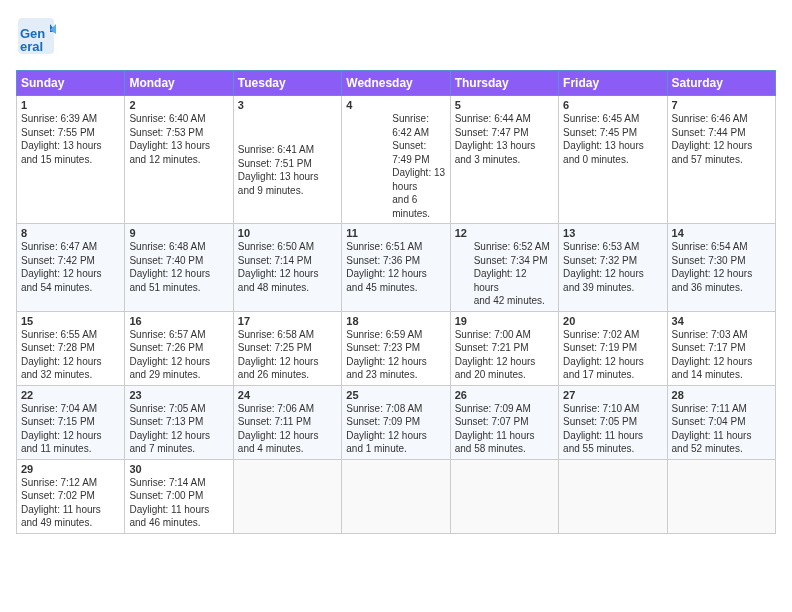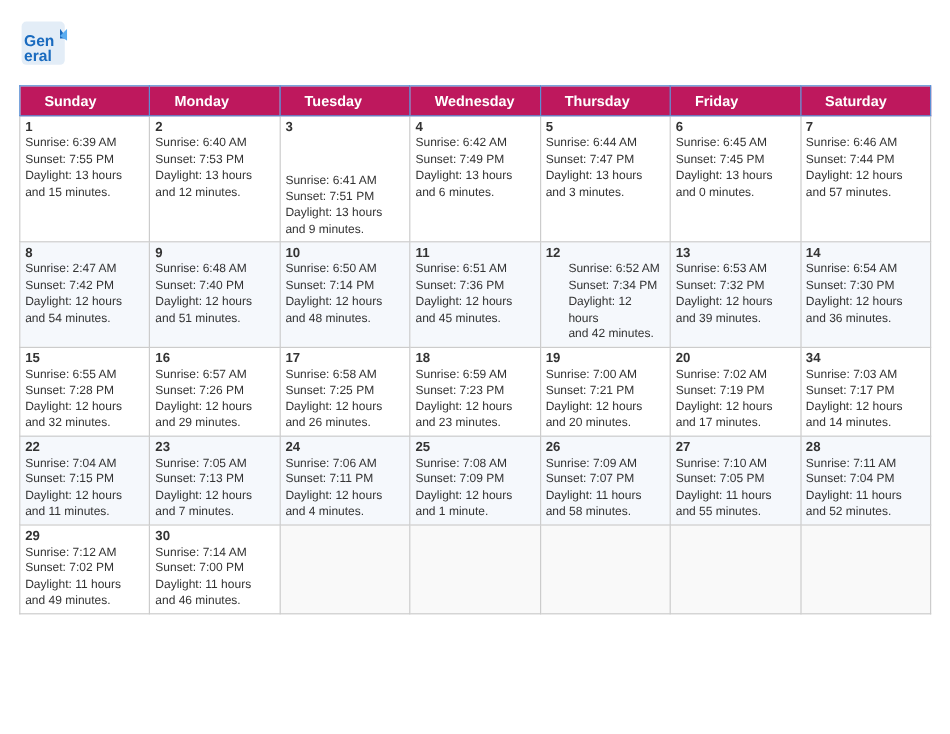--- a/index.html
+++ b/index.html
@@ -40,25 +40,25 @@
       color: #555;
     }
     .calendar {
       flex: 1;
       border: 1px solid #ccc;
       border-collapse: collapse;
       width: 100%;
       table-layout: fixed;
     }
     .calendar th {
-      background-color: #be185d;
+      background-color: #8b5cf6;
       color: #fff;
       font-size: 12px;
       font-weight: bold;
-      padding: 5px 20px;
+      padding: 5px 4px;
       text-align: left;
       border: 1px solid #5a8fd4;
     }
     .calendar td {
       border: 1px solid #ccc;
       vertical-align: top;
       padding: 3px 4px;
       font-size: 8.5px;
       color: #333;
       background: #fff;
@@ -136,21 +136,21 @@
           </td>
           <td>
             <span class="day-num">3</span>
             <div class="cell-text" style="white-space: pre-line; margin-top: 32px;">Sunrise: 6:41 AM
 Sunset: 7:51 PM
 Daylight: 13 hours
 and 9 minutes.</div>
           </td>
           <td>
             <span class="day-num">4</span>
-            <div class="cell-text" style="white-space: pre-line;">Sunrise: 6:42 AM
+            <div class="cell-text" style="white-space: pre-line; margin-left: 46px;">Sunrise: 6:42 AM
 Sunset: 7:49 PM
 Daylight: 13 hours
 and 6 minutes.</div>
           </td>
           <td>
             <span class="day-num">5</span>
             <div class="cell-text" style="white-space: pre-line;">Sunrise: 6:44 AM
 Sunset: 7:47 PM
 Daylight: 13 hours
 and 3 minutes.</div>
@@ -166,21 +166,21 @@
             <span class="day-num">7</span>
             <div class="cell-text" style="white-space: pre-line;">Sunrise: 6:46 AM
 Sunset: 7:44 PM
 Daylight: 12 hours
 and 57 minutes.</div>
           </td>
         </tr>
         <tr>
           <td>
             <span class="day-num">8</span>
-            <div class="cell-text" style="white-space: pre-line;">Sunrise: 2:47 AM
+            <div class="cell-text" style="white-space: pre-line;">Sunrise: 6:47 AM
 Sunset: 7:42 PM
 Daylight: 12 hours
 and 54 minutes.</div>
           </td>
           <td>
             <span class="day-num">9</span>
             <div class="cell-text" style="white-space: pre-line;">Sunrise: 6:48 AM
 Sunset: 7:40 PM
 Daylight: 12 hours
 and 51 minutes.</div>

